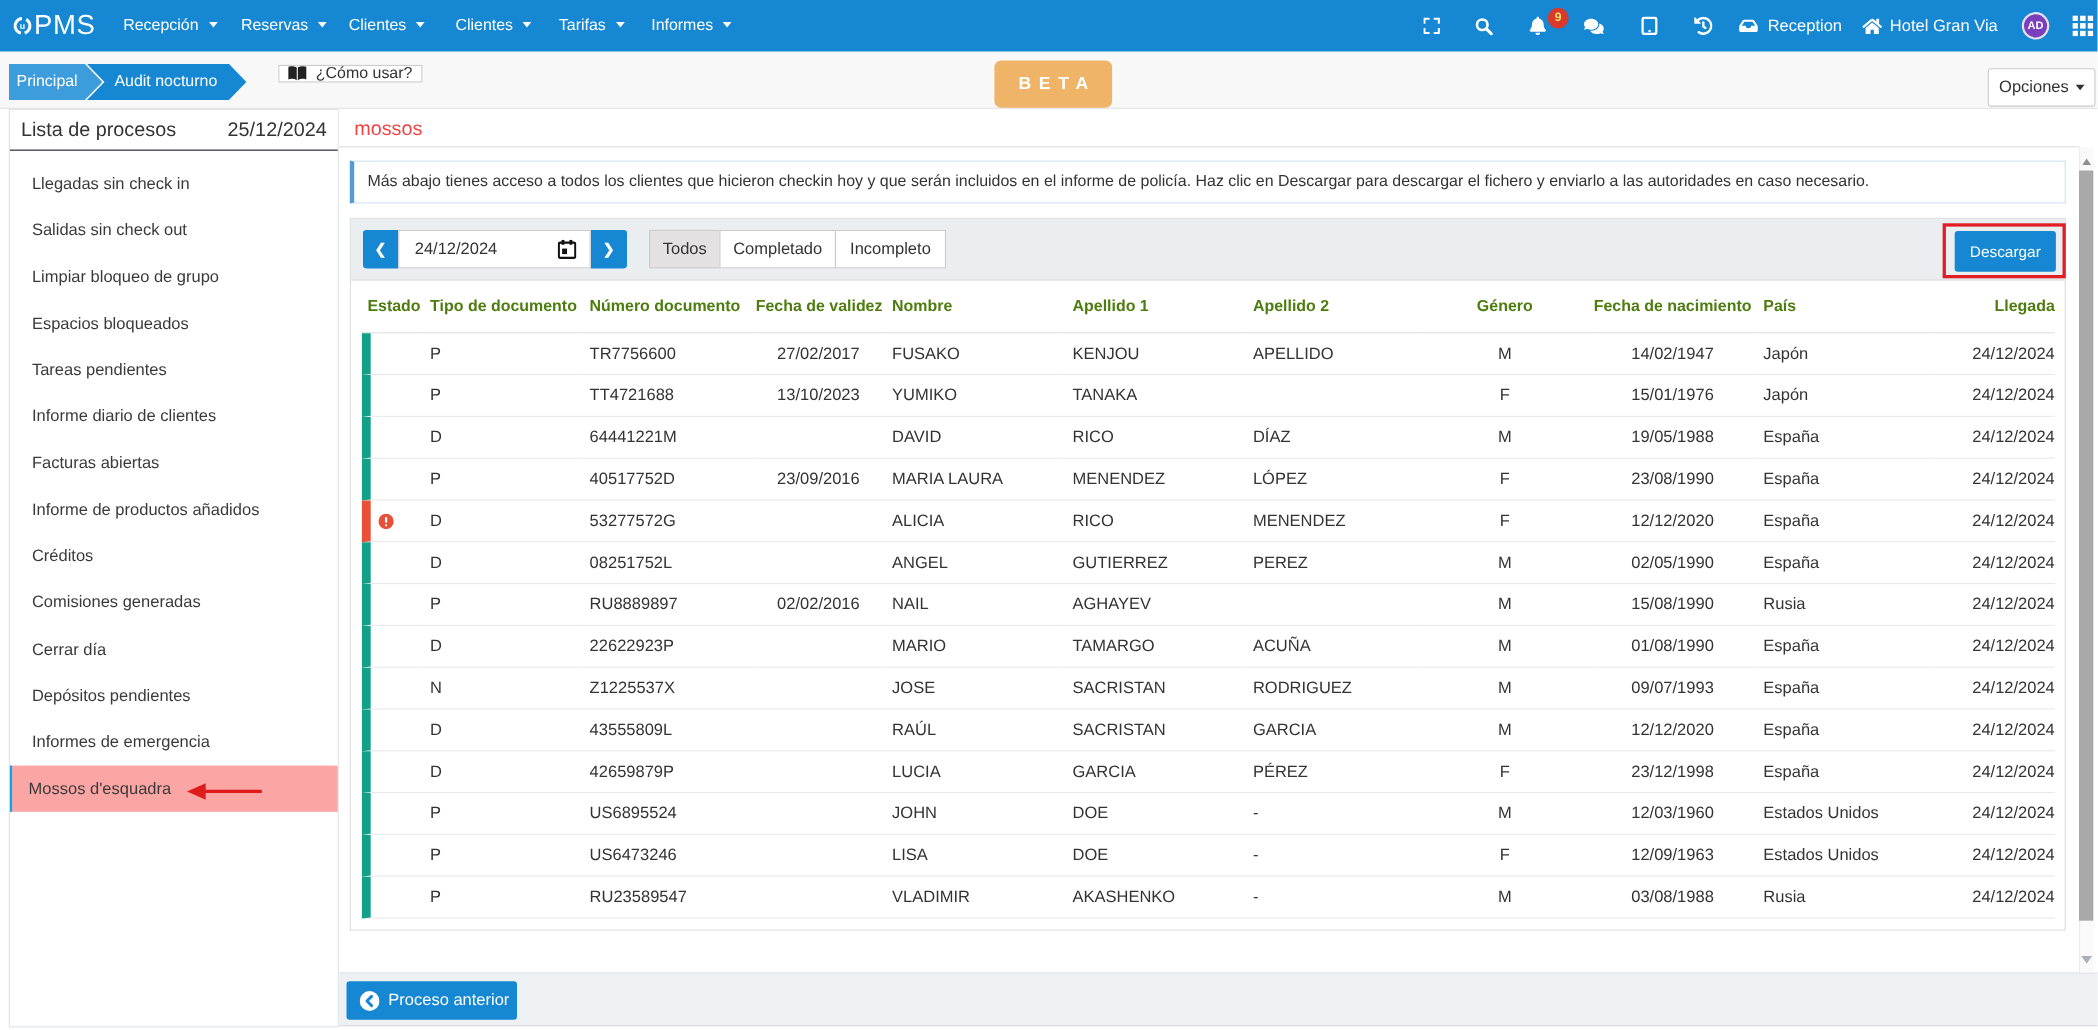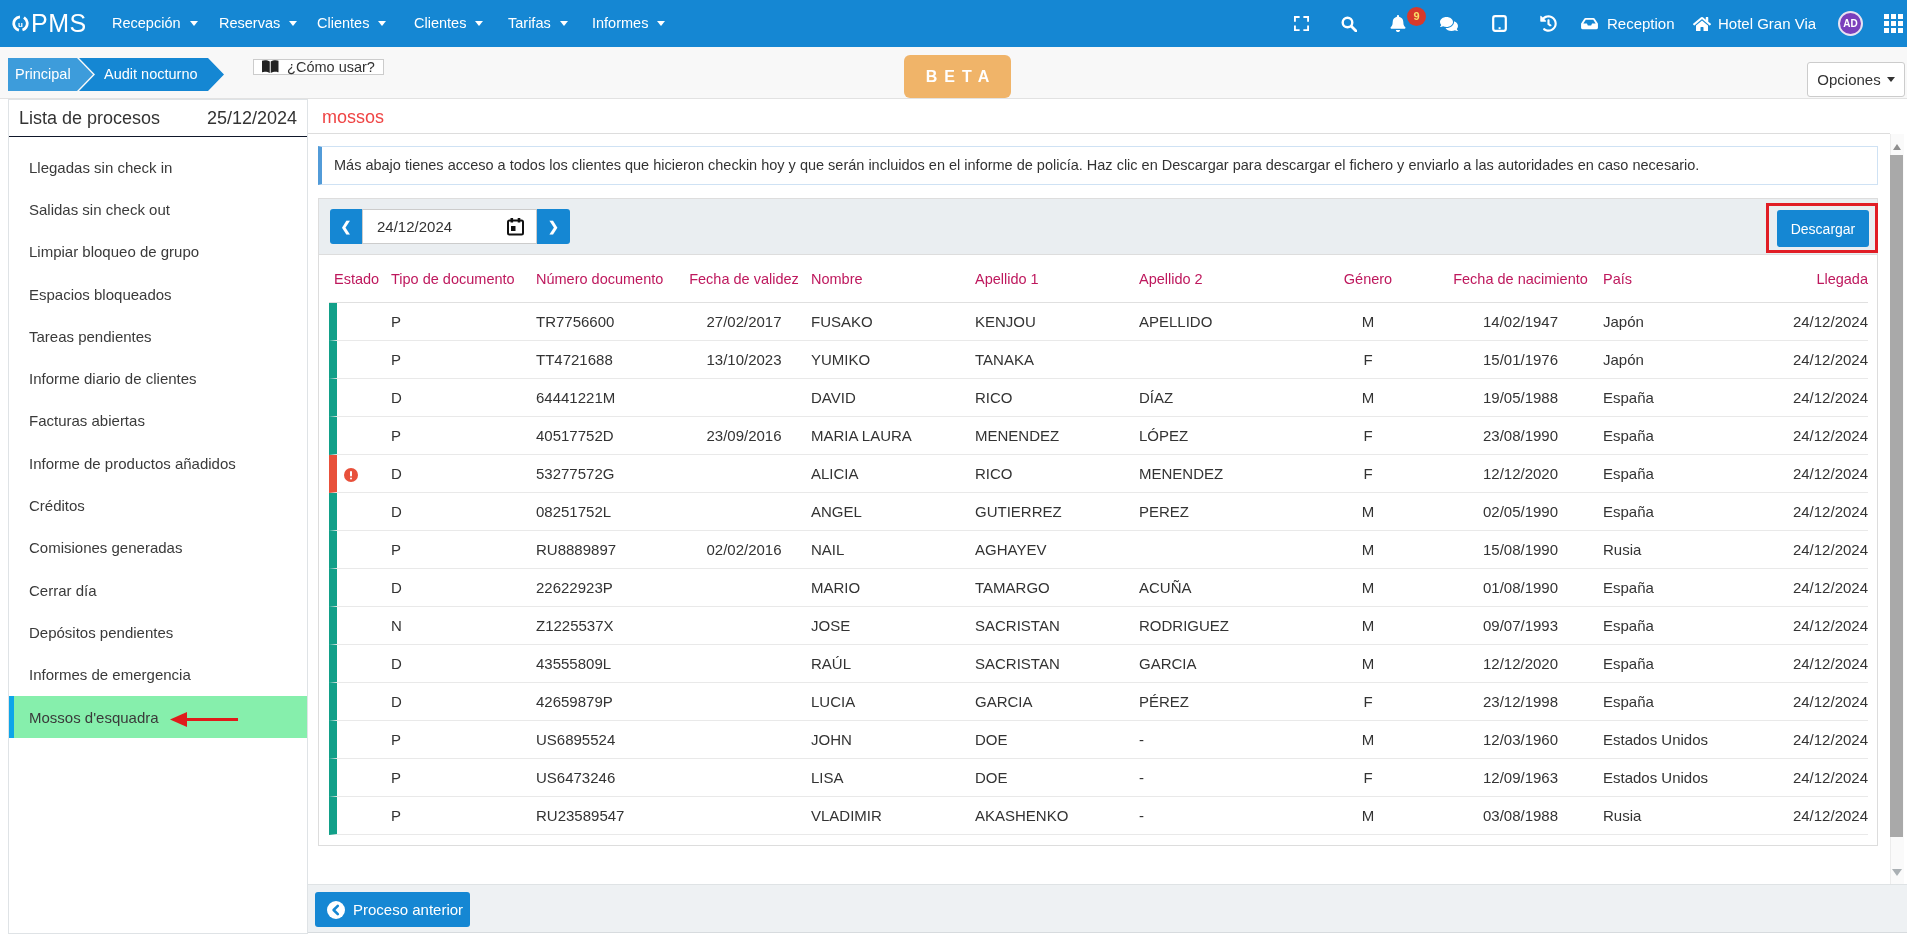--- a/index.html
+++ b/index.html
@@ -22,40 +22,40 @@
 .beta{position:absolute;left:904px;top:8px;width:107px;height:43px;background:#f0b469;border-radius:6px;color:#fff;font-size:16px;font-weight:bold;letter-spacing:7px;text-align:center;line-height:43px;padding-left:7px}
 .opciones{position:absolute;left:1807px;top:15px;width:98px;height:35px;background:#fff;border:1px solid #ccc;border-radius:3px;font-size:15px;color:#333;display:flex;align-items:center;justify-content:center}
 .opciones:after{content:"";display:inline-block;border-left:4.5px solid transparent;border-right:4.5px solid transparent;border-top:5px solid #333;margin-left:6px}
 
 .sidebar{position:absolute;left:8px;top:99px;width:300px;height:835px;background:#fff;border:1px solid #dfe3e6}
 .shead{height:37px;border-bottom:1px solid #0f172a;display:flex;align-items:center;justify-content:space-between;padding:0 10px 0 10px}
 .shead .t{font-size:18px;color:#333}
 .shead .d{font-size:18px;color:#333}
 .slist{margin-top:9px}
 .si{height:42.3px;display:flex;align-items:center;padding-left:20px;font-size:15px;color:#3a3a3a;position:relative}
-.si.active{background:#86efac;border-left:5px solid #0ea5e9;padding-left:15px}
+.si.active{background:#fca5a5;border-left:2px solid #0ea5e9;padding-left:15px}
 
 .mtitle{position:absolute;left:308px;top:99px;width:1582px;height:35px;background:#fff;border-bottom:1px solid #ddd;font-size:18px;color:#ef4444;line-height:37px;padding-left:14px}
 .info{position:absolute;left:318px;top:146px;width:1560px;height:39px;background:#fff;border:1px solid #cfe2f4;border-left:4px solid #529bd8;font-size:14.5px;color:#333;line-height:37px;padding-left:12px;white-space:nowrap;overflow:hidden}
 .panel{position:absolute;left:318px;top:198px;width:1560px;height:648px;background:#fff;border:1px solid #ddd}
 .phead{position:relative;height:56px;background:#eaeef1;border-bottom:1px solid #ddd}
 .dgrp{position:absolute;left:11px;top:10px;display:flex}
 .bprev,.bnext{width:32px;height:35px;background:#1587d3;color:#fff;display:flex;align-items:center;justify-content:center;font-size:13px;font-weight:bold}
 .bprev{border-radius:3px 0 0 3px}
 .bnext{border-radius:0 3px 3px 0;width:33px}
 .dinput{width:175px;height:35px;background:#fff;border:1px solid #ccc;font-size:15px;color:#333;line-height:33px;padding-left:14px;position:relative}
 .filters{position:absolute;left:271px;top:10px;display:flex}
 .fbtn{height:35px;background:#fff;border:1px solid #ccc;font-size:15px;color:#333;display:flex;align-items:center;justify-content:center}
 .fbtn.on{background:#e3e1e1}
 .fbtn+.fbtn{margin-left:-1px}
 .redbox{position:absolute;left:1447px;top:4px;width:112px;height:50px;border:3px solid #e11d25}
 .descargar{position:absolute;left:1458px;top:11px;width:92px;height:37px;background:#1587d3;border-radius:3px;color:#fff;font-size:14px;display:flex;align-items:center;justify-content:center}
 
 table{border-collapse:separate;border-spacing:0;table-layout:fixed;width:1539px;margin-left:10px}
-th{height:48px;font-size:14.5px;font-weight:normal;color:#be185d;text-align:left;padding:0 0 0 10px;border-bottom:1px solid #e0e0e0;vertical-align:middle;white-space:nowrap}
+th{height:48px;font-size:14.5px;font-weight:bold;color:#4d7c0f;text-align:left;padding:0 0 0 10px;border-bottom:1px solid #e0e0e0;vertical-align:middle;white-space:nowrap}
 th.c{text-align:center;padding-left:0}
 th.r{text-align:right;padding-left:0}
 th.e{padding-left:5px}
 td{height:38px;font-size:15px;color:#333;padding:0 0 0 10px;border-bottom:1px solid #e9e9e9;vertical-align:middle;white-space:nowrap;overflow:hidden}
 td.c{text-align:center;padding-left:0}
 td.r{text-align:right;padding-left:0}
 td.e{border-left:8px solid #12a089;padding-left:0}
 td.e.red{border-left-color:#e8503a}
 
 .footer{position:absolute;left:308px;top:884px;width:1599px;height:49px;background:#eef1f3;border-top:1px solid #dfe3e5;border-bottom:1px solid #d7dbde}
@@ -181,20 +181,25 @@
 <div class="dgrp">
 <div class="bprev">❮</div>
 <div class="dinput">24/12/2024<svg width="17" height="18" viewBox="0 0 17 18" style="position:absolute;right:12px;top:8px">
             <rect x="1" y="2.5" width="15" height="14" rx="1.5" fill="none" stroke="#111" stroke-width="2"></rect>
             <rect x="3.5" y="0" width="2.6" height="4.5" fill="#111"></rect>
             <rect x="10.7" y="0" width="2.6" height="4.5" fill="#111"></rect>
             <rect x="4" y="8" width="4.5" height="5" fill="#111"></rect>
           </svg></div>
 <div class="bnext">❯</div>
 </div>
+<div class="filters">
+<div class="fbtn on" style="width:65px">Todos</div>
+<div class="fbtn" style="width:106px">Completado</div>
+<div class="fbtn" style="width:101px">Incompleto</div>
+</div>
 <div class="redbox"></div>
 <div class="descargar">Descargar</div>
 </div>
 <table>
 <colgroup>
         <col style="width:52px">
         <col style="width:145px">
         <col style="width:161px">
         <col style="width:114px">
         <col style="width:164px">

